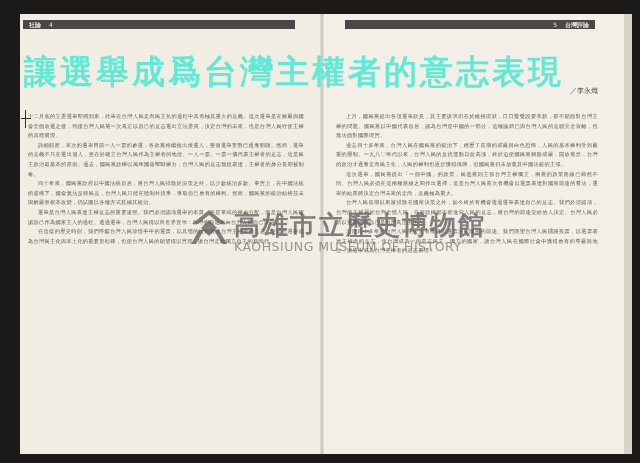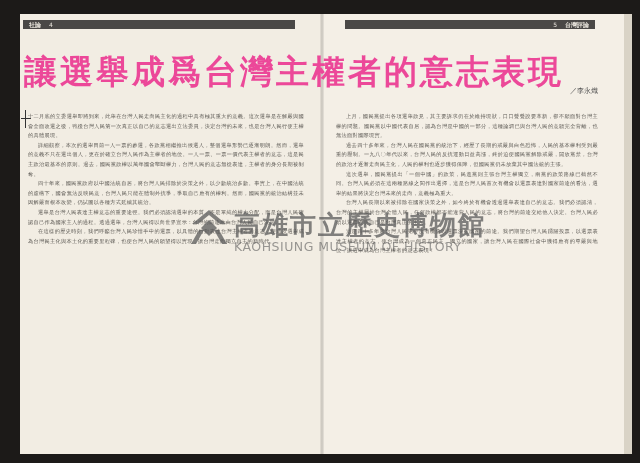--- a/index.html
+++ b/index.html
@@ -25,21 +25,21 @@
   }
   .hb-left { left:23px; top:20px; width:272px; }
   .hb-right { left:345px; top:20px; width:250px; text-align:right; }
   .hb-left span { margin-left:6px; }
   .hb-right span { margin-right:6px; }
   .hb-section { font-weight:bold; }
 
   .title {
     position:absolute; left:24px; top:50px; width:560px;
     font-family:"DejaVu Sans", sans-serif; font-weight:bold;
-    font-size:33px; letter-spacing:3px; color:#ec4899;
+    font-size:33px; letter-spacing:3px; color:#5eead4;
     white-space:nowrap;
   }
   .author {
     position:absolute; left:570px; top:86px; font-size:7px; color:#555;text-align:center;
   }
 
   .col {
     position:absolute; font-size:5.2px; line-height:9.6px; color:#5d5a55;
     text-align:justify; letter-spacing:0.3px;
   }

